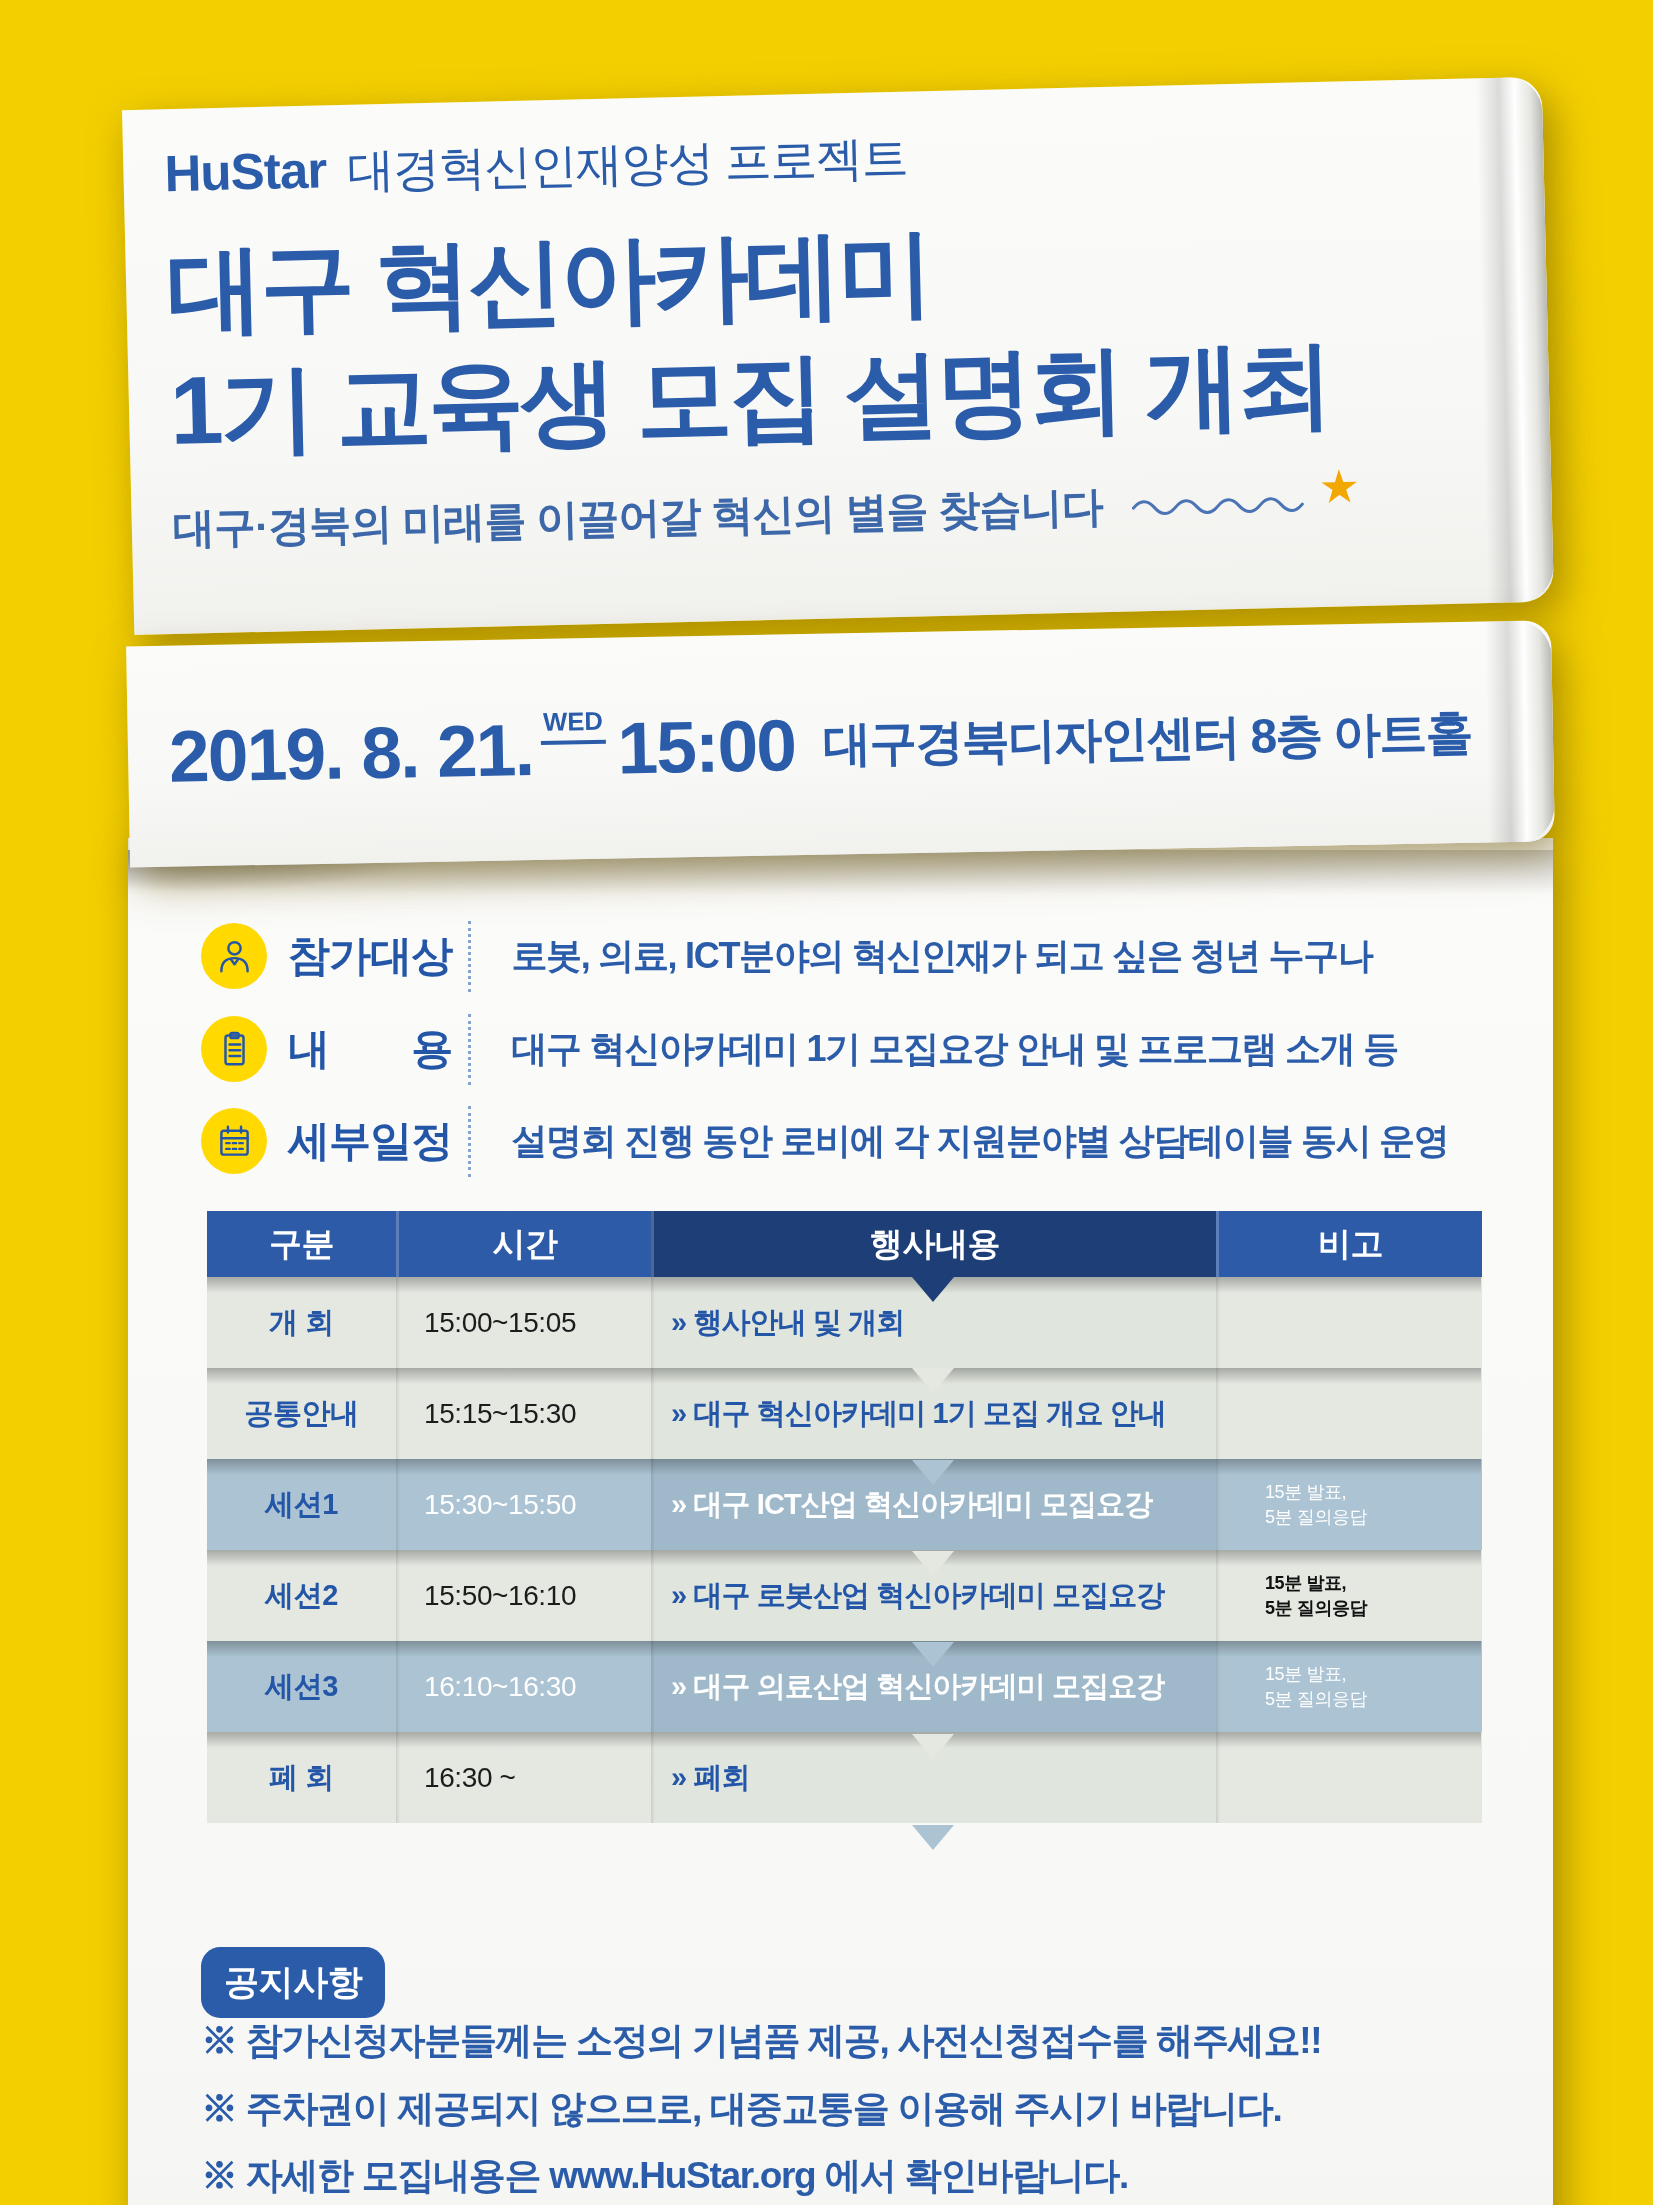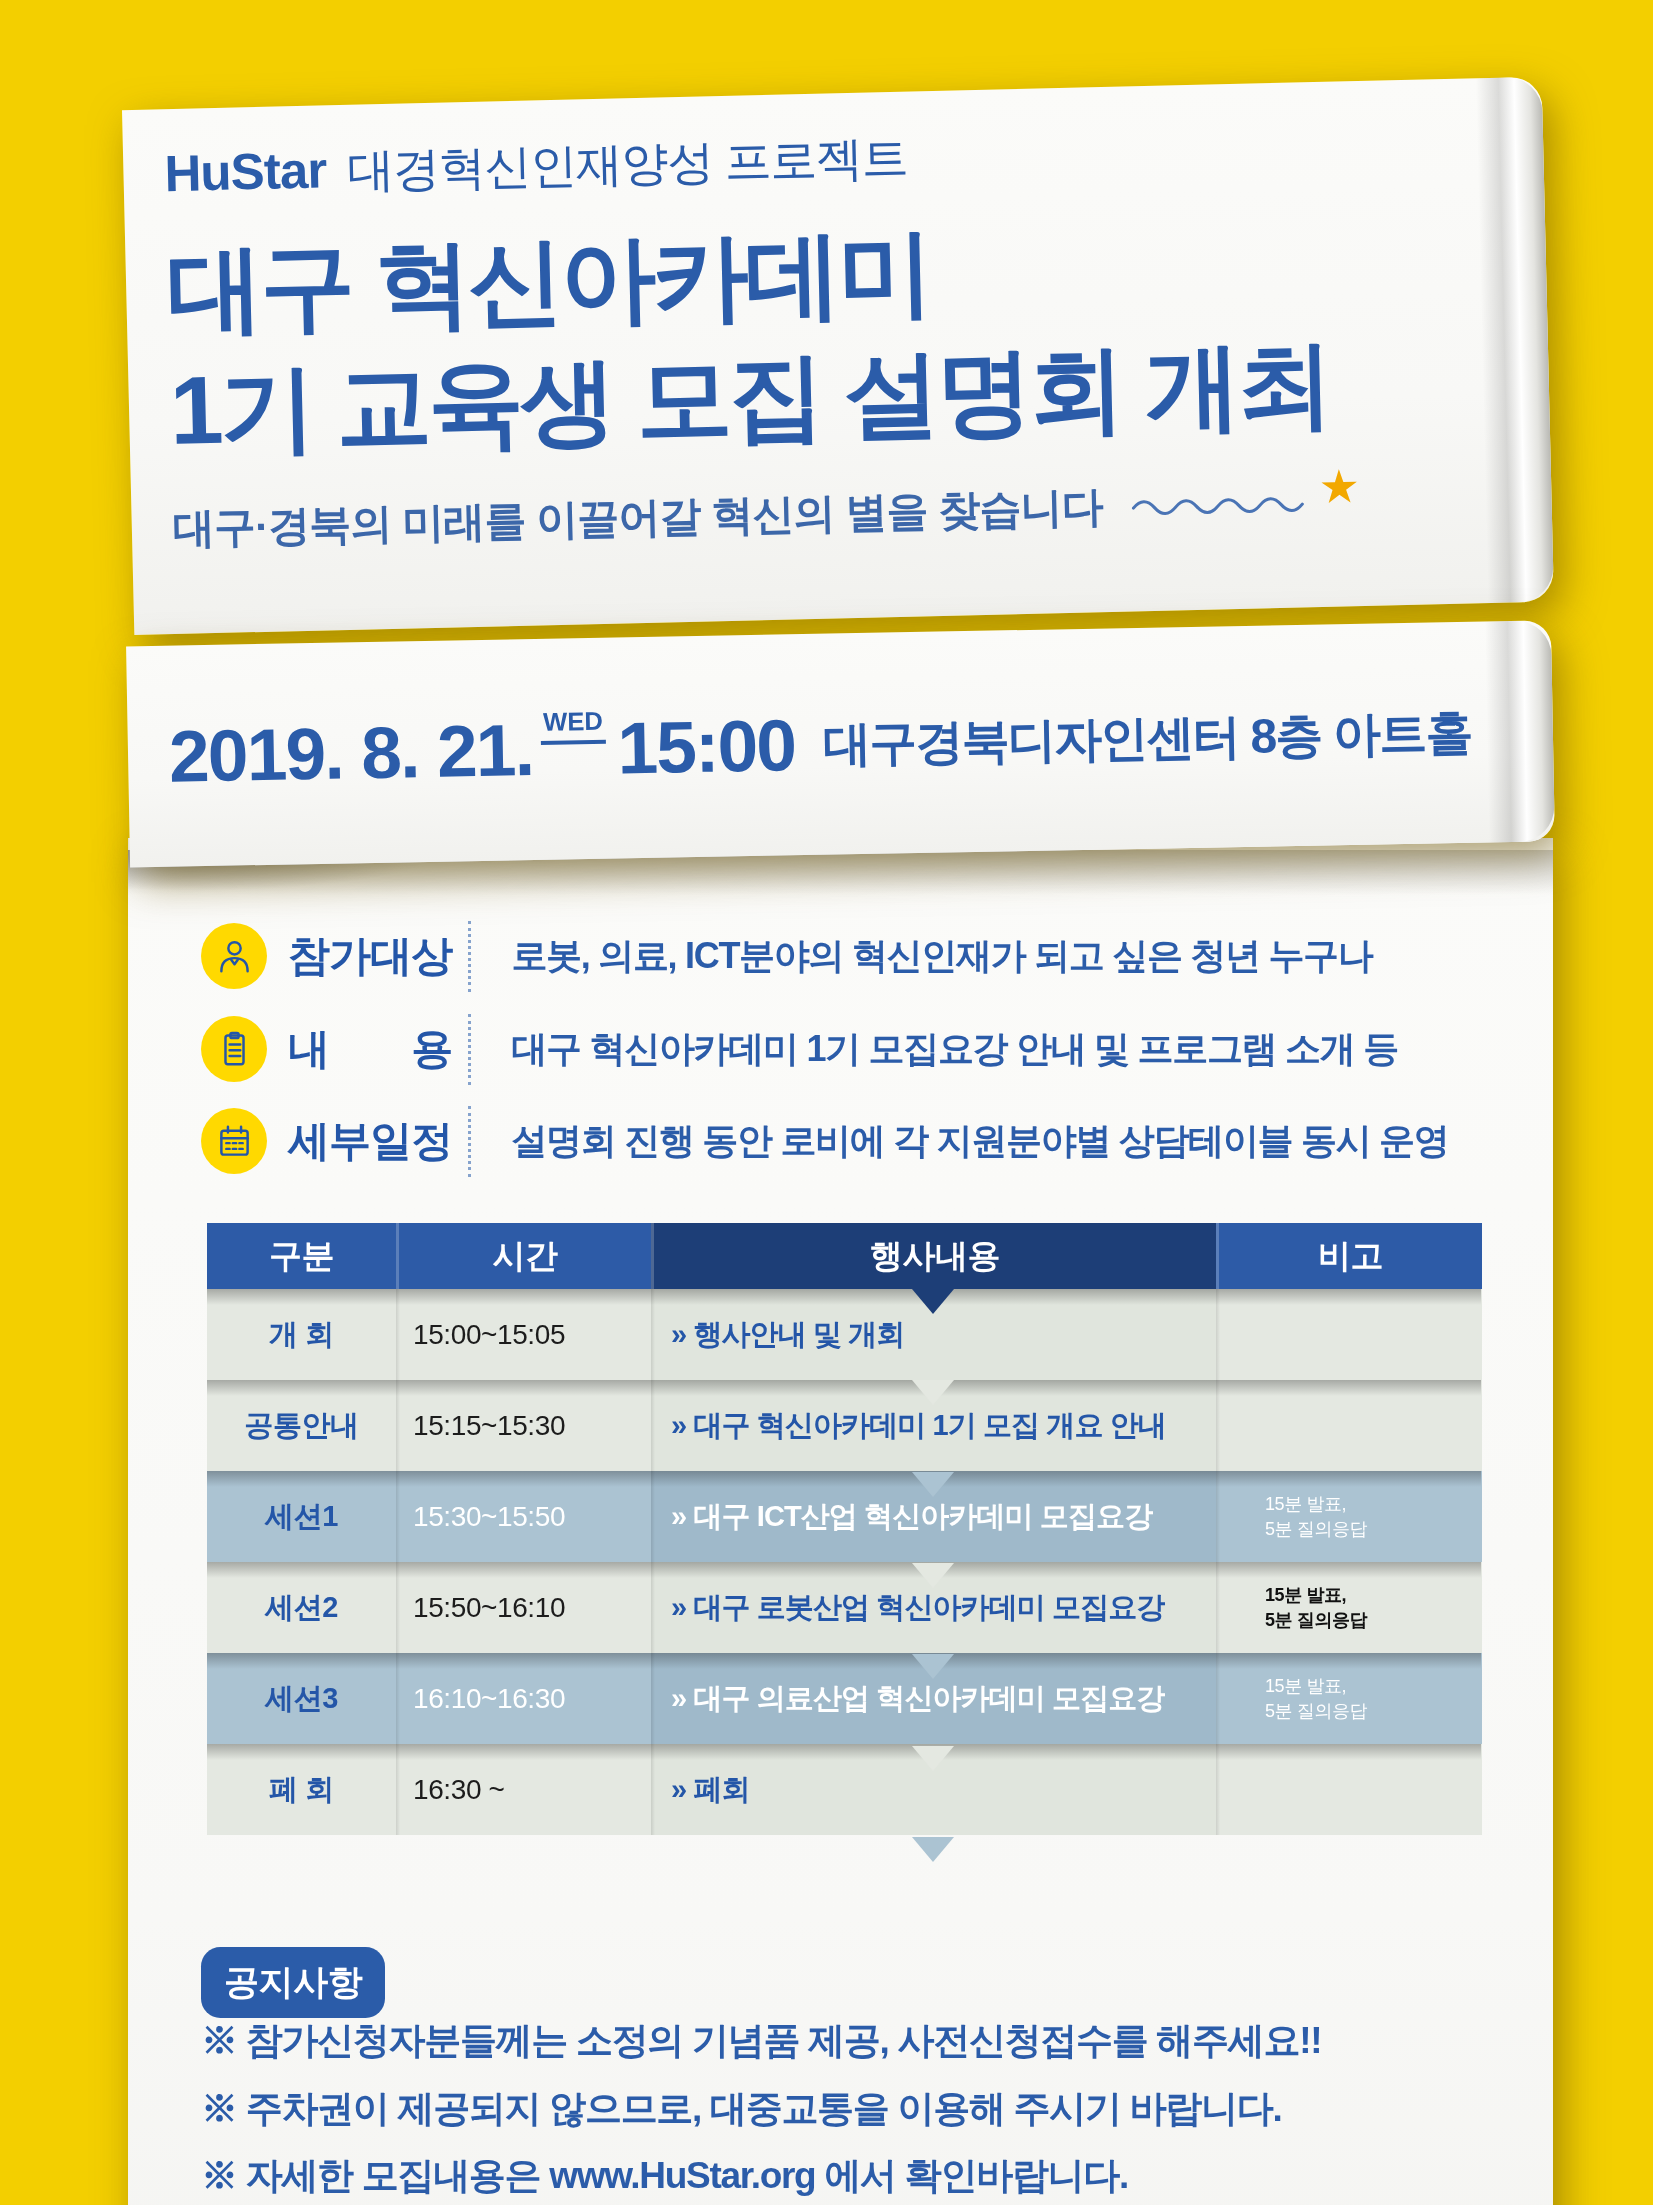--- a/index.html
+++ b/index.html
@@ -43,36 +43,36 @@
   
   .info-row{position:absolute;left:73px;height:86px;display:flex;align-items:center;}
   .info-row.r0{top:75px;} .info-row.r1{top:168px;} .info-row.r2{top:260px;}
   .info-icon{width:66px;height:66px;border-radius:50%;background:var(--icon-yellow);
     display:flex;align-items:center;justify-content:center;flex:0 0 66px;}
   .info-icon svg{width:41px;height:41px;stroke:var(--deep-blue);fill:none;stroke-width:6;stroke-linecap:round;stroke-linejoin:round;}
   .info-label{margin-left:21px;width:176px;font-size:42px;font-weight:800;color:var(--deep-blue);letter-spacing:-0.9px;}
   .info-divider{border-left:3.5px dotted #86a3cd;height:71px;margin-left:4.4px;}
   .info-text{margin-left:40px;font-size:36px;font-weight:700;color:var(--blue);letter-spacing:-1.3px;white-space:nowrap;}
   
-  .sched{position:absolute;left:79px;top:373px;width:1274px;margin-top:12px;}
+  .sched{position:absolute;left:79px;top:373px;width:1274px;}
   .sched-header{display:grid;grid-template-columns:189px 255px 565px 266px;height:66px;}
   .sched-header>div{display:flex;align-items:center;justify-content:center;
     background:var(--header-blue);color:#fff;font-size:33px;font-weight:700;letter-spacing:-0.4px;}
   .sched-header>div+div{border-left:3.5px solid rgba(255,255,255,.22);}
   .sched-header .hd-content{background:var(--navy);}
   .trow{display:grid;grid-template-columns:189px 255px 565px 266px;height:91px;position:relative;}
   .trow::before{content:"";position:absolute;left:0;right:0;top:0;height:16px;pointer-events:none;
     background:linear-gradient(to bottom,rgba(25,25,25,.30),rgba(25,25,25,0));}
   .trow>div{display:flex;align-items:center;}
   .trow.light>div{background:var(--row-light);}
   .trow.light .cell-content{background:var(--row-light-mid);}
   .trow.blue>div{background:var(--row-blue);}
   .trow.blue .cell-content{background:var(--row-blue-mid);}
   .cell-label{justify-content:center;font-size:29px;font-weight:800;color:var(--deep-blue);letter-spacing:-0.4px;}
-  .cell-time{padding-left:17px;font-size:28px;font-weight:500;color:#1c1c1c;letter-spacing:-0.4px;}
+  .cell-time{padding-left:28px;font-size:28px;font-weight:500;color:#1c1c1c;letter-spacing:-0.4px;}
   .cell-content{padding-left:20px;font-size:29px;font-weight:700;color:var(--deep-blue);letter-spacing:-0.9px;}
   .cell-note{padding-left:49px;font-size:18px;line-height:1.35;font-weight:500;color:#111;letter-spacing:-0.4px;}
   .trow.blue .cell-time,.trow.blue .cell-content,.trow.blue .cell-note{color:#fff;}
   .trow.light .cell-note{font-weight:700;}
   .seam{position:absolute;top:66px;bottom:0;width:4.4px;pointer-events:none;
     background:linear-gradient(to right,rgba(0,0,0,.10),rgba(0,0,0,0));}
   .seam.s1{left:189px;} .seam.s2{left:444px;} .seam.s3{left:1009px;}
   .tri{position:absolute;left:705px;width:0;height:0;z-index:3;
     border-left:21.6px solid transparent;border-right:21.6px solid transparent;}
   .tri{border-top-width:25.6px;border-top-style:solid;}

